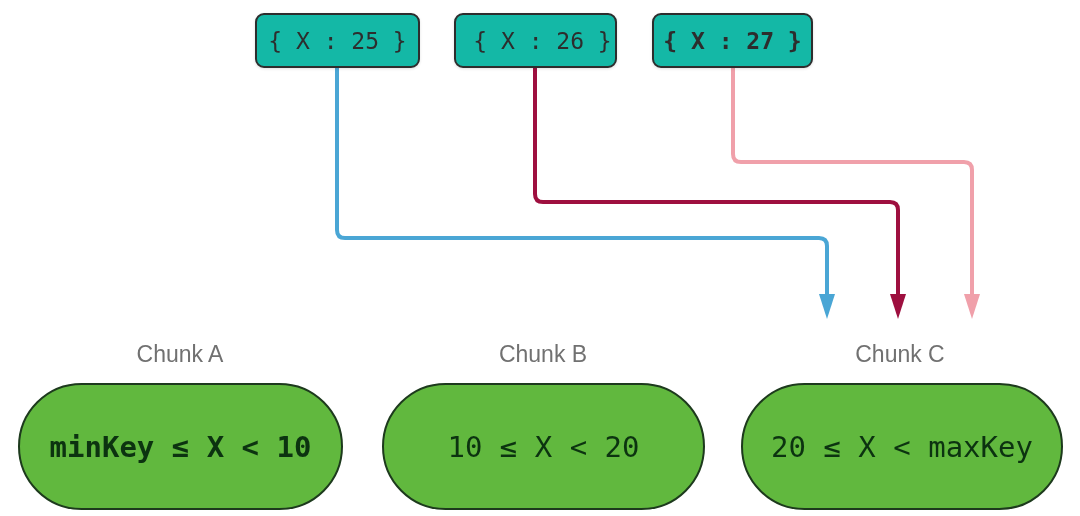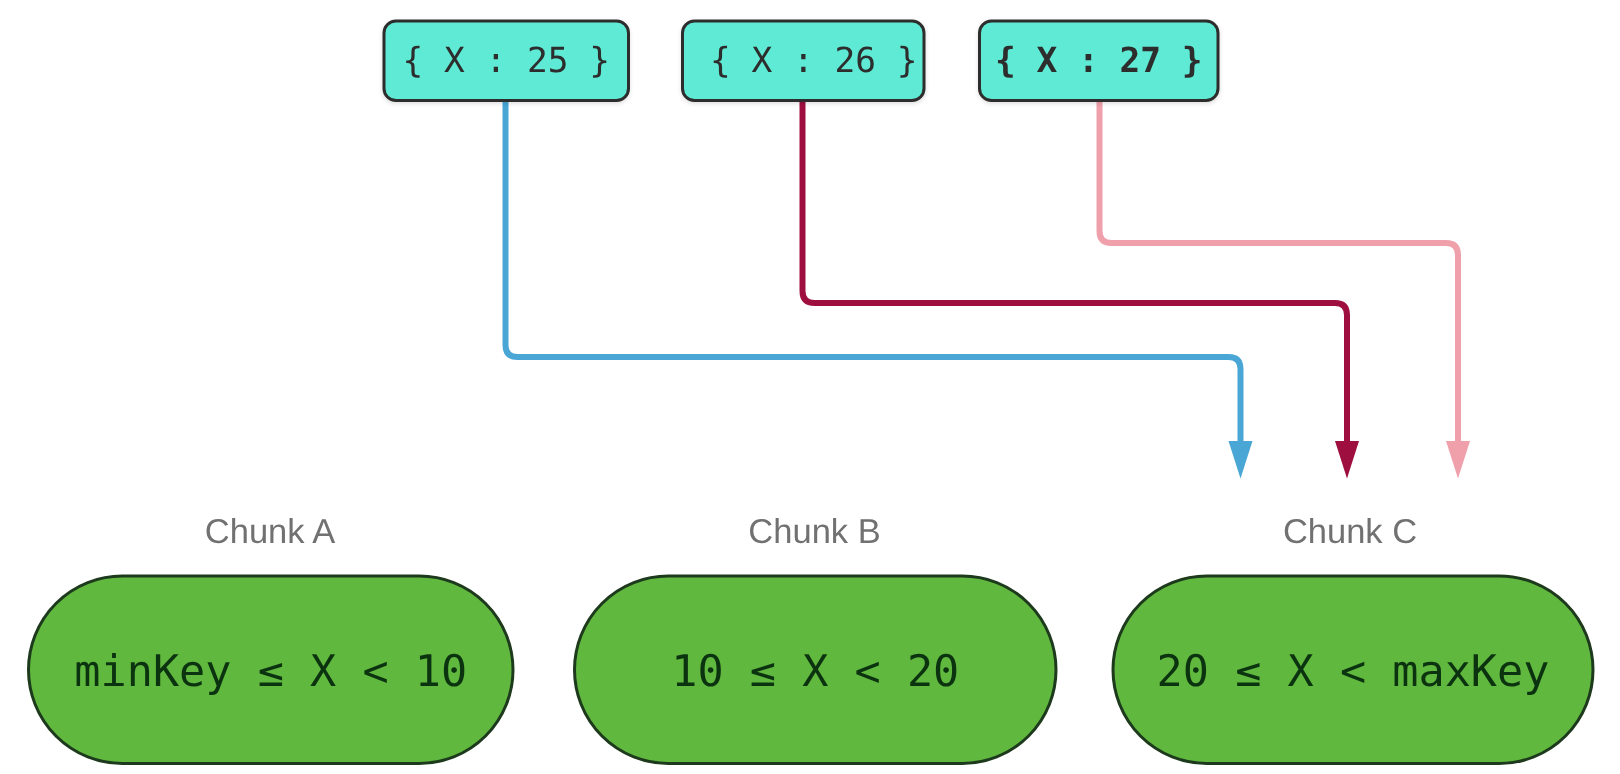--- a/index.html
+++ b/index.html
@@ -23,21 +23,21 @@
   }
   .arrows-layer {
     position: absolute;
     left: 0; top: 0;
     width: 1080px; height: 516px;
   }
   .doc-box {
     position: absolute;
     top: 13px;
     height: 55px;
-    background: #5eead4;
+    background: #14b8a6;
     border: 2.5px solid var(--doc-border);
     border-radius: 9px;
     display: flex;
     align-items: center;
     justify-content: center;
     box-shadow: 0 1px 3px rgba(0,0,0,0.12);
     z-index: 2;
   }
   .doc-box .doc-text {
     font-family: "DejaVu Sans Mono", monospace;
@@ -65,21 +65,21 @@
     top: 383px;
     height: 127px;
     background: var(--chunk-fill);
     border: 2.5px solid var(--chunk-border);
     border-radius: 64px;
     display: flex;
     align-items: center;
     justify-content: center;
     z-index: 2;
   }
-  .pill-a { left: 18px;  width: 325px; }
+  .pill-a { left: 18px;  width: 325px; font-weight: bold; }
   .pill-b { left: 382px; width: 323px; }
   .pill-c { left: 741px; width: 322px; }
   .chunk-range {
     font-family: "DejaVu Sans Mono", monospace;
     font-size: 29px;
     color: var(--chunk-text);
     white-space: pre;
   }
 </style>
 </head>

